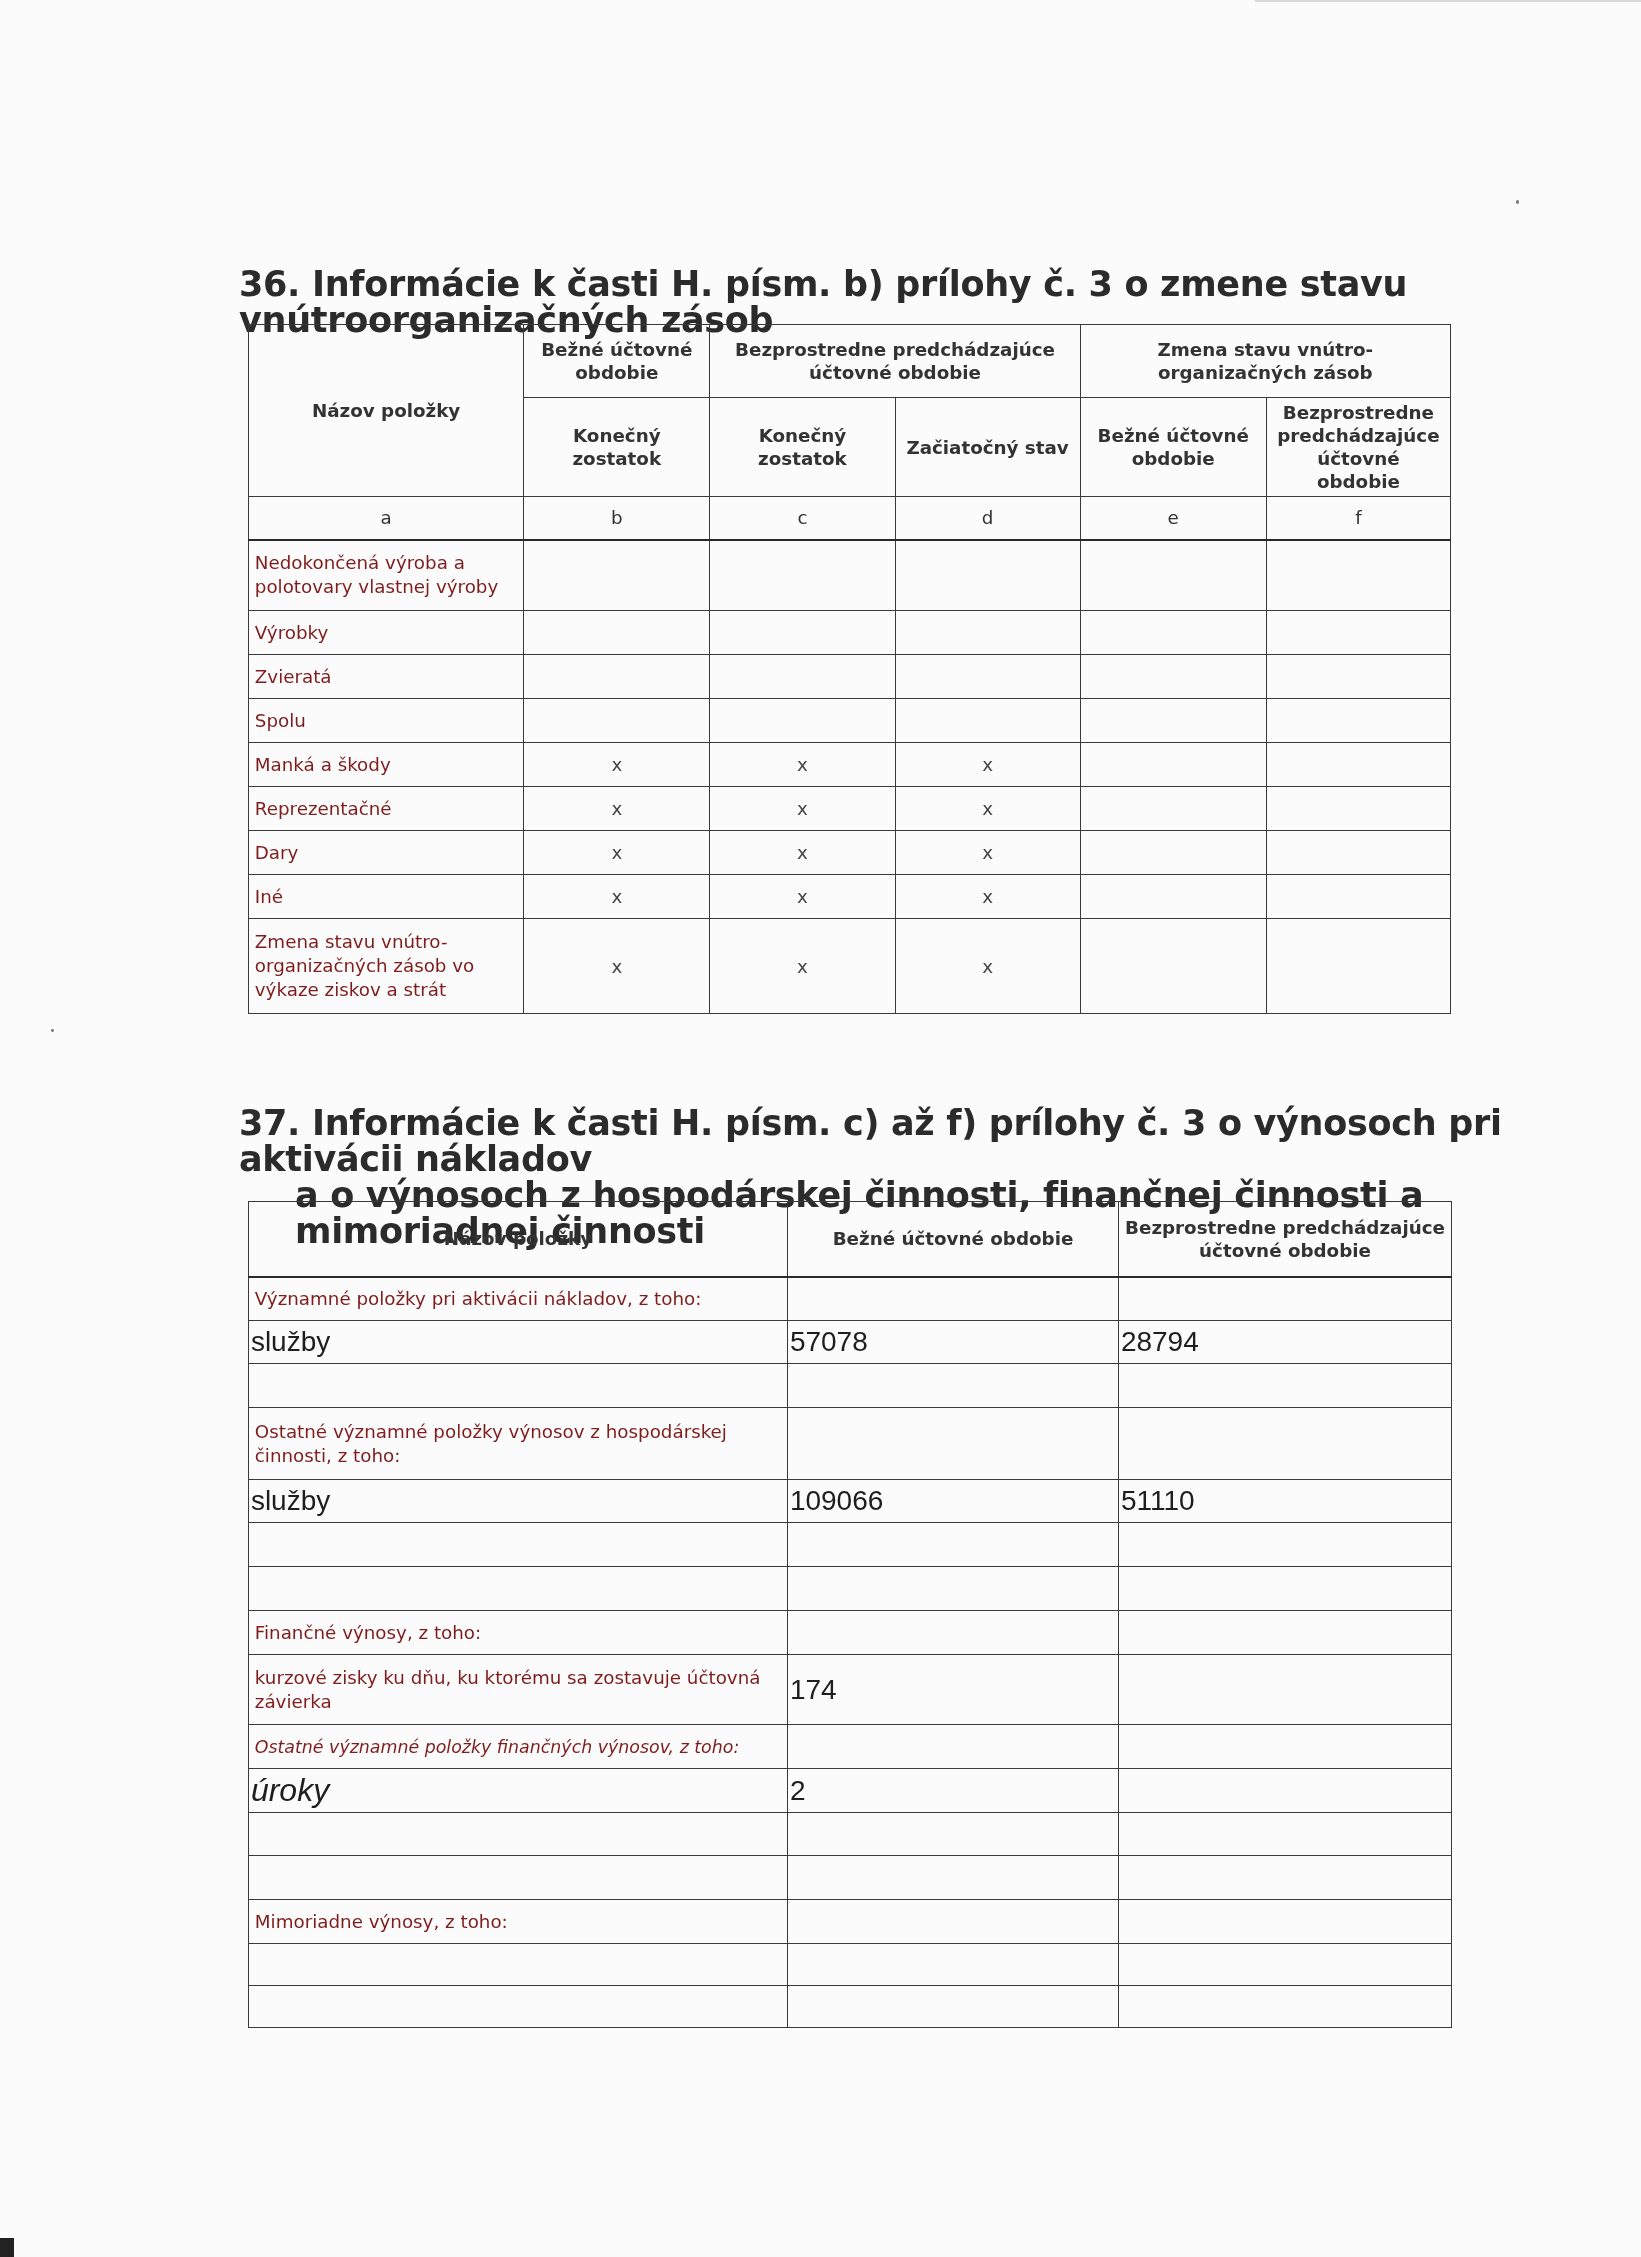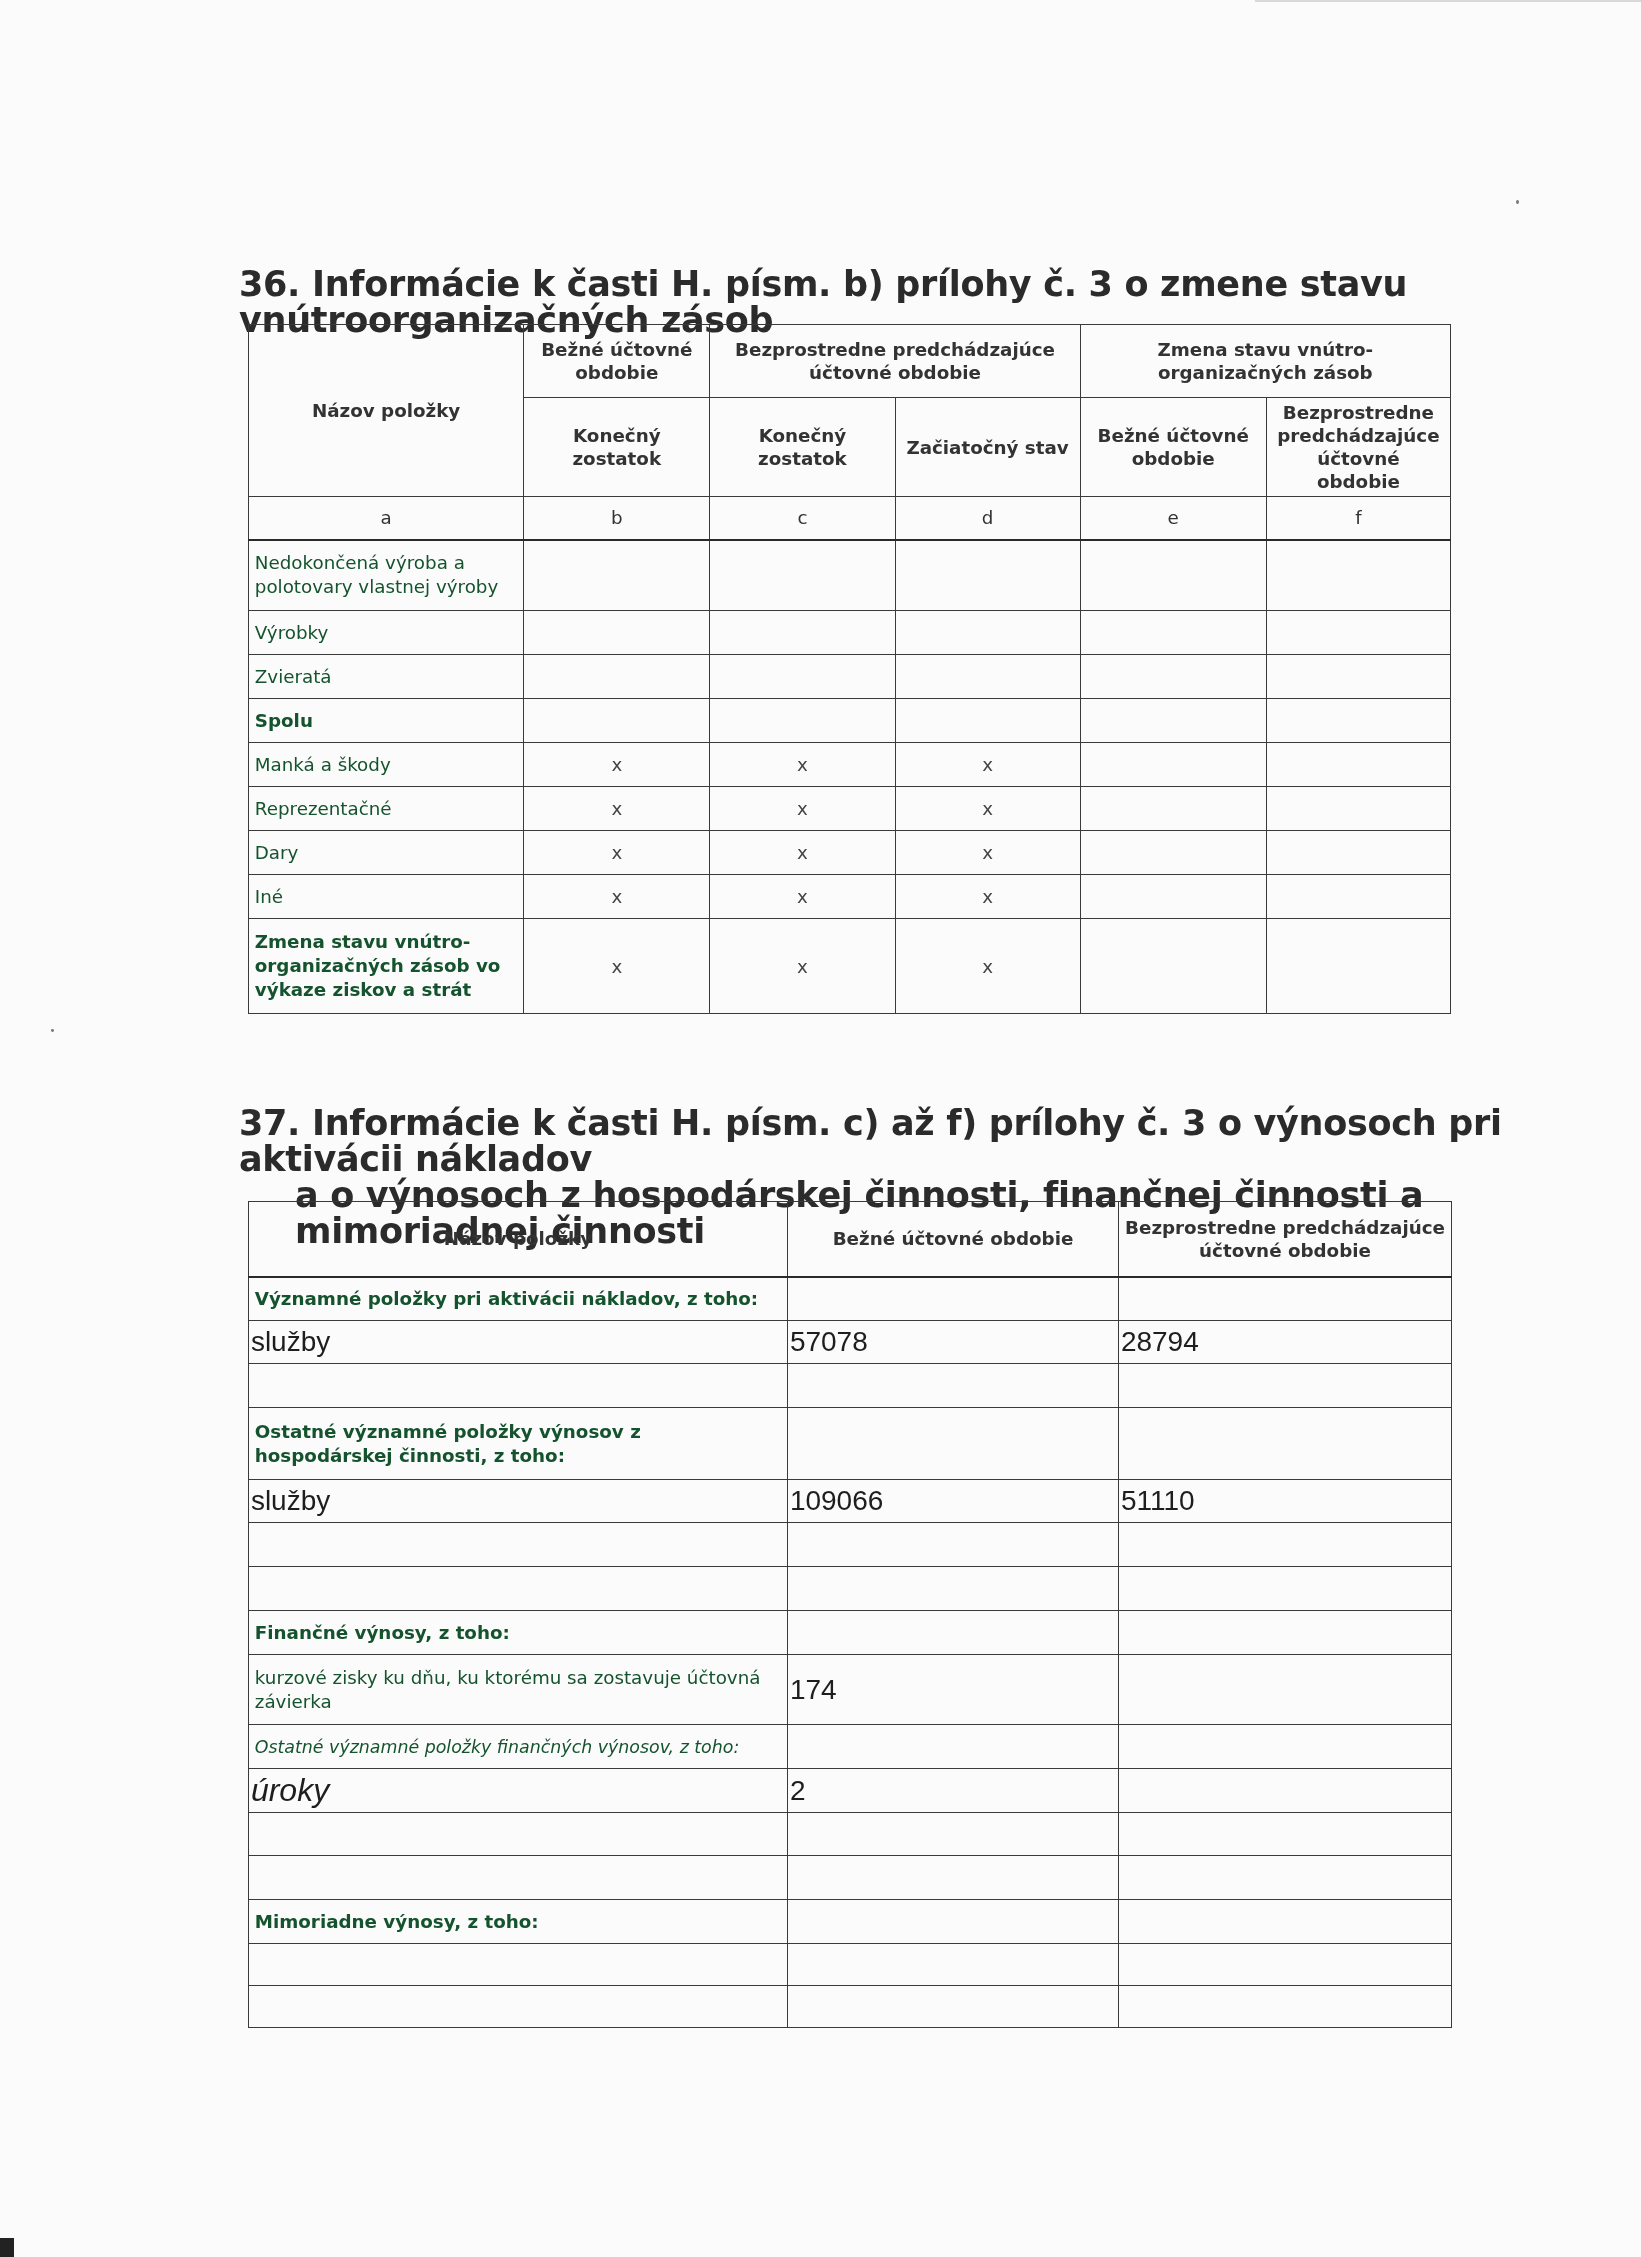--- a/index.html
+++ b/index.html
@@ -17,22 +17,22 @@
   }
   .section-title .indent { display: block; padding-left: 56px; }
 
   table { position: absolute; border-collapse: collapse; table-layout: fixed; }
   td, th { border: 1.4px solid #3a3a3a; padding: 0 5.8px; font-weight: normal; vertical-align: middle; }
   .t1 { left: 248px; top: 324px; width: 1203px; }
   .t2 { left: 248px; top: 1201px; width: 1203px; }
 
   .hdr { font-weight: bold; font-size: 18.3px; text-align: center; color: #333; line-height: 23px; }
   .lbl { font-size: 18.3px; color: #333; line-height: 23px; text-align: center; }
-  .cell-label { font-size: 18.3px; color: #14532d; line-height: 24px; text-align: left; }
-  .cell-label.bold { font-weight: bold; }
+  .cell-label { font-size: 18.3px; color: #7f1d1d; line-height: 24px; text-align: left; }
+  .cell-label.bold { font-weight: normal; }
   .cell-label.ital { font-style: italic; font-size: 17.4px; }
   .xmark { font-size: 18.3px; color: #444; text-align: center; }
   .thick-bottom td { border-bottom: 2.9px solid #2a2a2a; }
   .typed { font-family: "Liberation Sans", sans-serif; font-size: 28px; color: #1e1e1e; text-align: left; padding-left: 1.9px; }
 </style>
 </head>
 <body>
 
 <div class="scanline-top"></div>
 <div class="corner-mark"></div>

